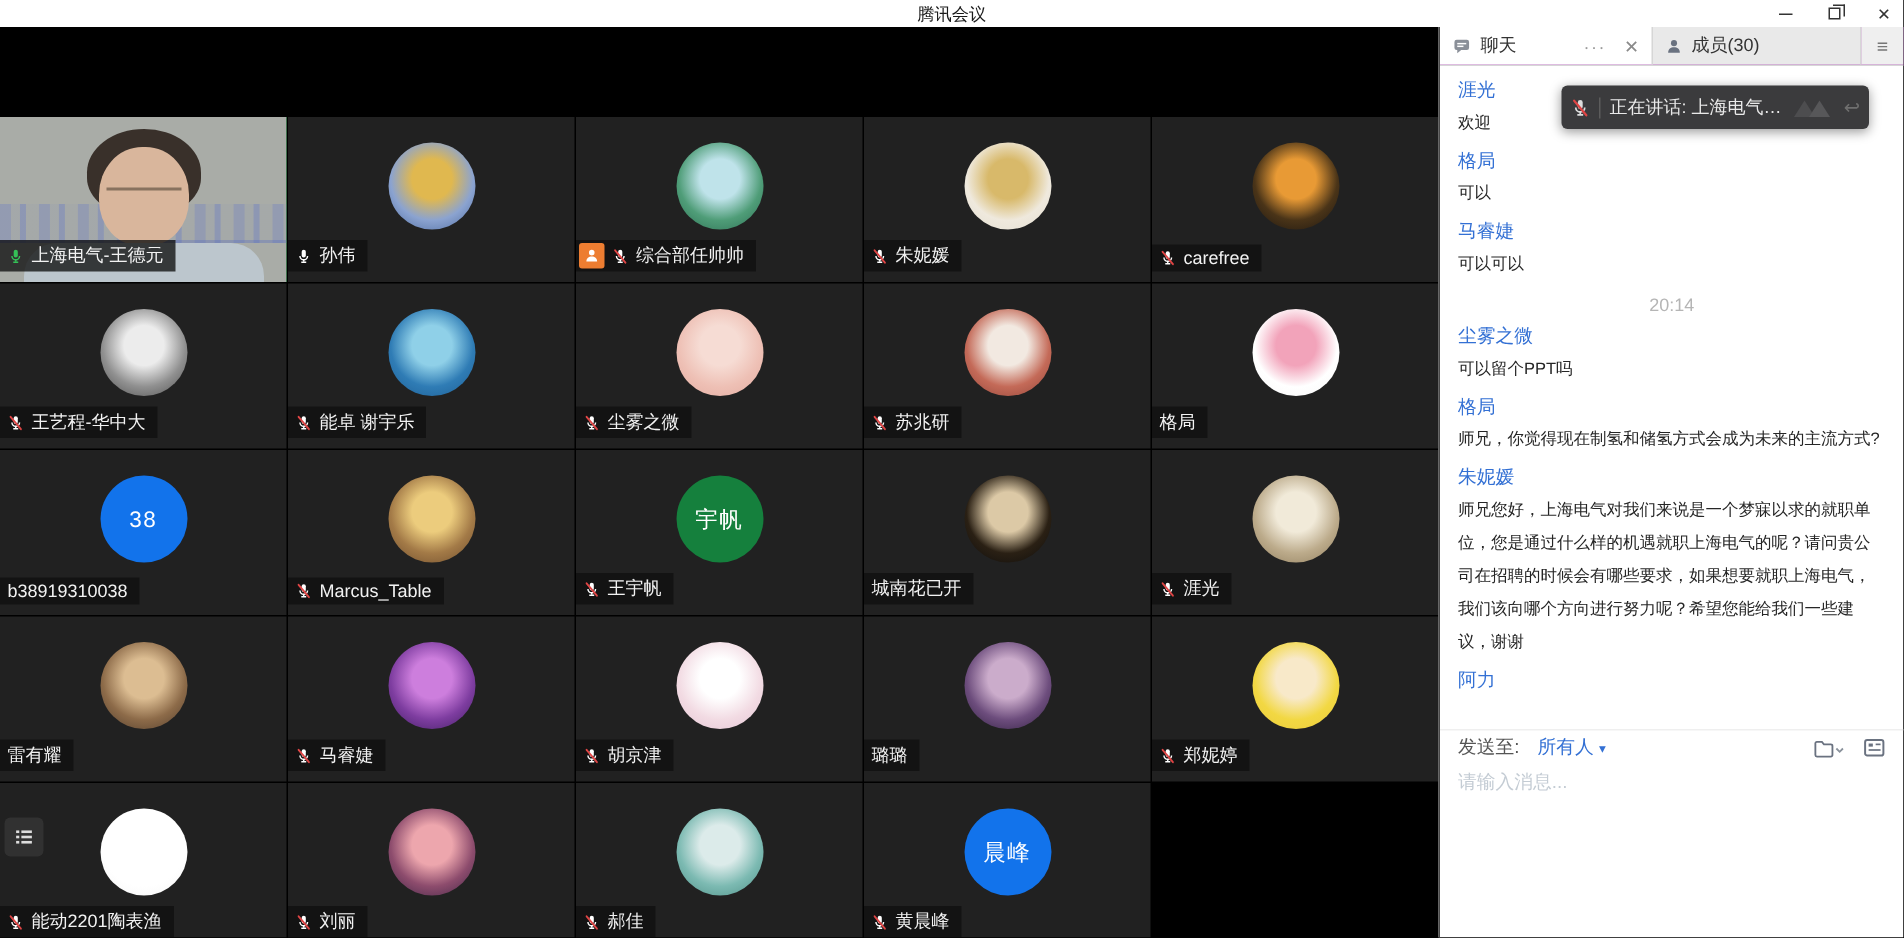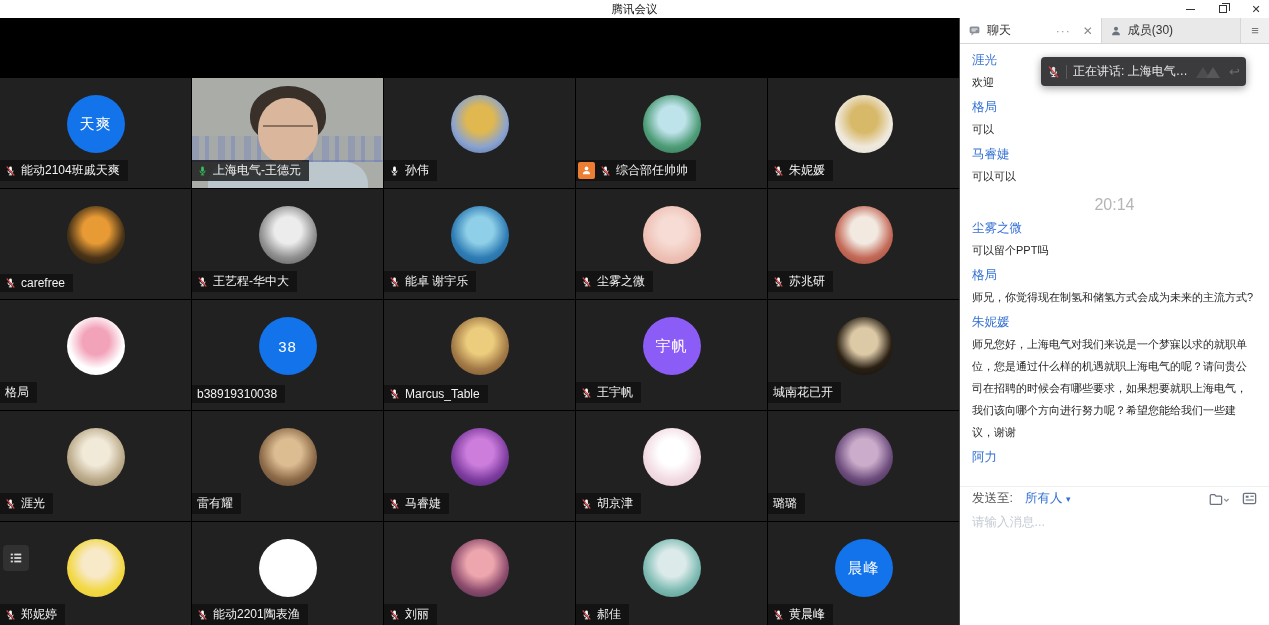--- a/index.html
+++ b/index.html
@@ -65,21 +65,21 @@
   .tab-chat .spacer { flex:1; }
   .tab-dots { color:#9a9a9a; font-size:12px; letter-spacing:1px; cursor:pointer; }
   .tab-x { color:#8a8a8a; font-size:12px; margin-left:6px; cursor:pointer; }
   .tab-members { flex:1; background:#e9e9e9; border-right:1px solid #d6d6d6; }
   .tab-menu { width:28px; background:#efefef; display:flex; align-items:center; justify-content:center;
     color:#777; font-size:13px; cursor:pointer; }
 
   .messages { height:442px; overflow:hidden; padding:2px 12px 0; flex:none; }
   .m-user { color:#3370d4; font-size:12.5px; margin:6px 0 2px; }
   .m-text { color:#262626; font-size:11px; line-height:22px; word-break:break-all; }
-  .m-time { color:#b5b5b5; font-size:16px; text-align:center; margin:9px 0 4px; }
+  .m-time { color:#b5b5b5; font-size:12px; text-align:center; margin:9px 0 4px; }
 
   .speak-toast { position:absolute; left:81px; top:39px; width:205px; height:29px;
     background:#3b3b3d; border-radius:4px; box-shadow:0 2px 8px rgba(0,0,0,0.4);
     display:flex; align-items:center; gap:6px; padding:0 6px; z-index:6; }
   .speak-toast .vline { width:1px; height:14px; background:#5c5c5c; flex:none; }
   .speak-toast .txt { color:#e9e9e9; font-size:12px; white-space:nowrap; overflow:hidden;
     text-overflow:ellipsis; flex:1; }
   .speak-toast .reply { color:#6f6f6f; font-size:13px; flex:none; }
 
   .send-bar { height:24px; display:flex; align-items:center; gap:12px; padding:0 12px;
@@ -110,33 +110,20 @@
           <i></i>
         </span>
       <span class="wc wc-close">✕</span>
     </div>
   </div>
 
   <div class="main">
 
     <div class="video-area">
       <div class="grid" id="grid">
-          <div class="tile">
-            <div class="avatar avatar-text" style="background: rgb(18, 115, 235);">天爽</div>
-            <div class="name-label">
-              <svg width="11" height="12" viewBox="0 0 16 16">
-    <rect x="6" y="1.5" width="4" height="7.5" rx="2" fill="#ffffff"></rect>
-    <path d="M4.3 7.5a3.7 3.7 0 0 0 7.4 0" fill="none" stroke="#ffffff" stroke-width="1.4"></path>
-    <line x1="8" y1="11.2" x2="8" y2="13.2" stroke="#ffffff" stroke-width="1.4"></line>
-    <line x1="5.6" y1="13.6" x2="10.4" y2="13.6" stroke="#ffffff" stroke-width="1.4"></line>
-                <line x1="3" y1="2" x2="13" y2="14" stroke="#e04545" stroke-width="1.8" stroke-linecap="round"></line>
-              </svg>
-              <span class="name">能动2104班戚天爽</span>
-            </div>
-          </div>
           <div class="tile speaking">
             <div class="cam-bg"></div>
       <div class="cam-skyline"></div>
       <div class="cam-hair"></div>
       <div class="cam-face"></div>
       <div class="cam-glasses"></div>
       <div class="cam-body"></div>
             <div class="name-label">
               <svg width="11" height="12" viewBox="0 0 16 16">
     <rect x="6" y="1.5" width="4" height="7.5" rx="2" fill="#35c157"></rect>
@@ -275,21 +262,21 @@
     <rect x="6" y="1.5" width="4" height="7.5" rx="2" fill="#ffffff"></rect>
     <path d="M4.3 7.5a3.7 3.7 0 0 0 7.4 0" fill="none" stroke="#ffffff" stroke-width="1.4"></path>
     <line x1="8" y1="11.2" x2="8" y2="13.2" stroke="#ffffff" stroke-width="1.4"></line>
     <line x1="5.6" y1="13.6" x2="10.4" y2="13.6" stroke="#ffffff" stroke-width="1.4"></line>
                 <line x1="3" y1="2" x2="13" y2="14" stroke="#e04545" stroke-width="1.8" stroke-linecap="round"></line>
               </svg>
               <span class="name">Marcus_Table</span>
             </div>
           </div>
           <div class="tile">
-            <div class="avatar avatar-text" style="background: #8b5cf6;">宇帆</div>
+            <div class="avatar avatar-text" style="background: #15803d;">宇帆</div>
             <div class="name-label">
               <svg width="11" height="12" viewBox="0 0 16 16">
     <rect x="6" y="1.5" width="4" height="7.5" rx="2" fill="#ffffff"></rect>
     <path d="M4.3 7.5a3.7 3.7 0 0 0 7.4 0" fill="none" stroke="#ffffff" stroke-width="1.4"></path>
     <line x1="8" y1="11.2" x2="8" y2="13.2" stroke="#ffffff" stroke-width="1.4"></line>
     <line x1="5.6" y1="13.6" x2="10.4" y2="13.6" stroke="#ffffff" stroke-width="1.4"></line>
                 <line x1="3" y1="2" x2="13" y2="14" stroke="#e04545" stroke-width="1.8" stroke-linecap="round"></line>
               </svg>
               <span class="name">王宇帆</span>
             </div>

